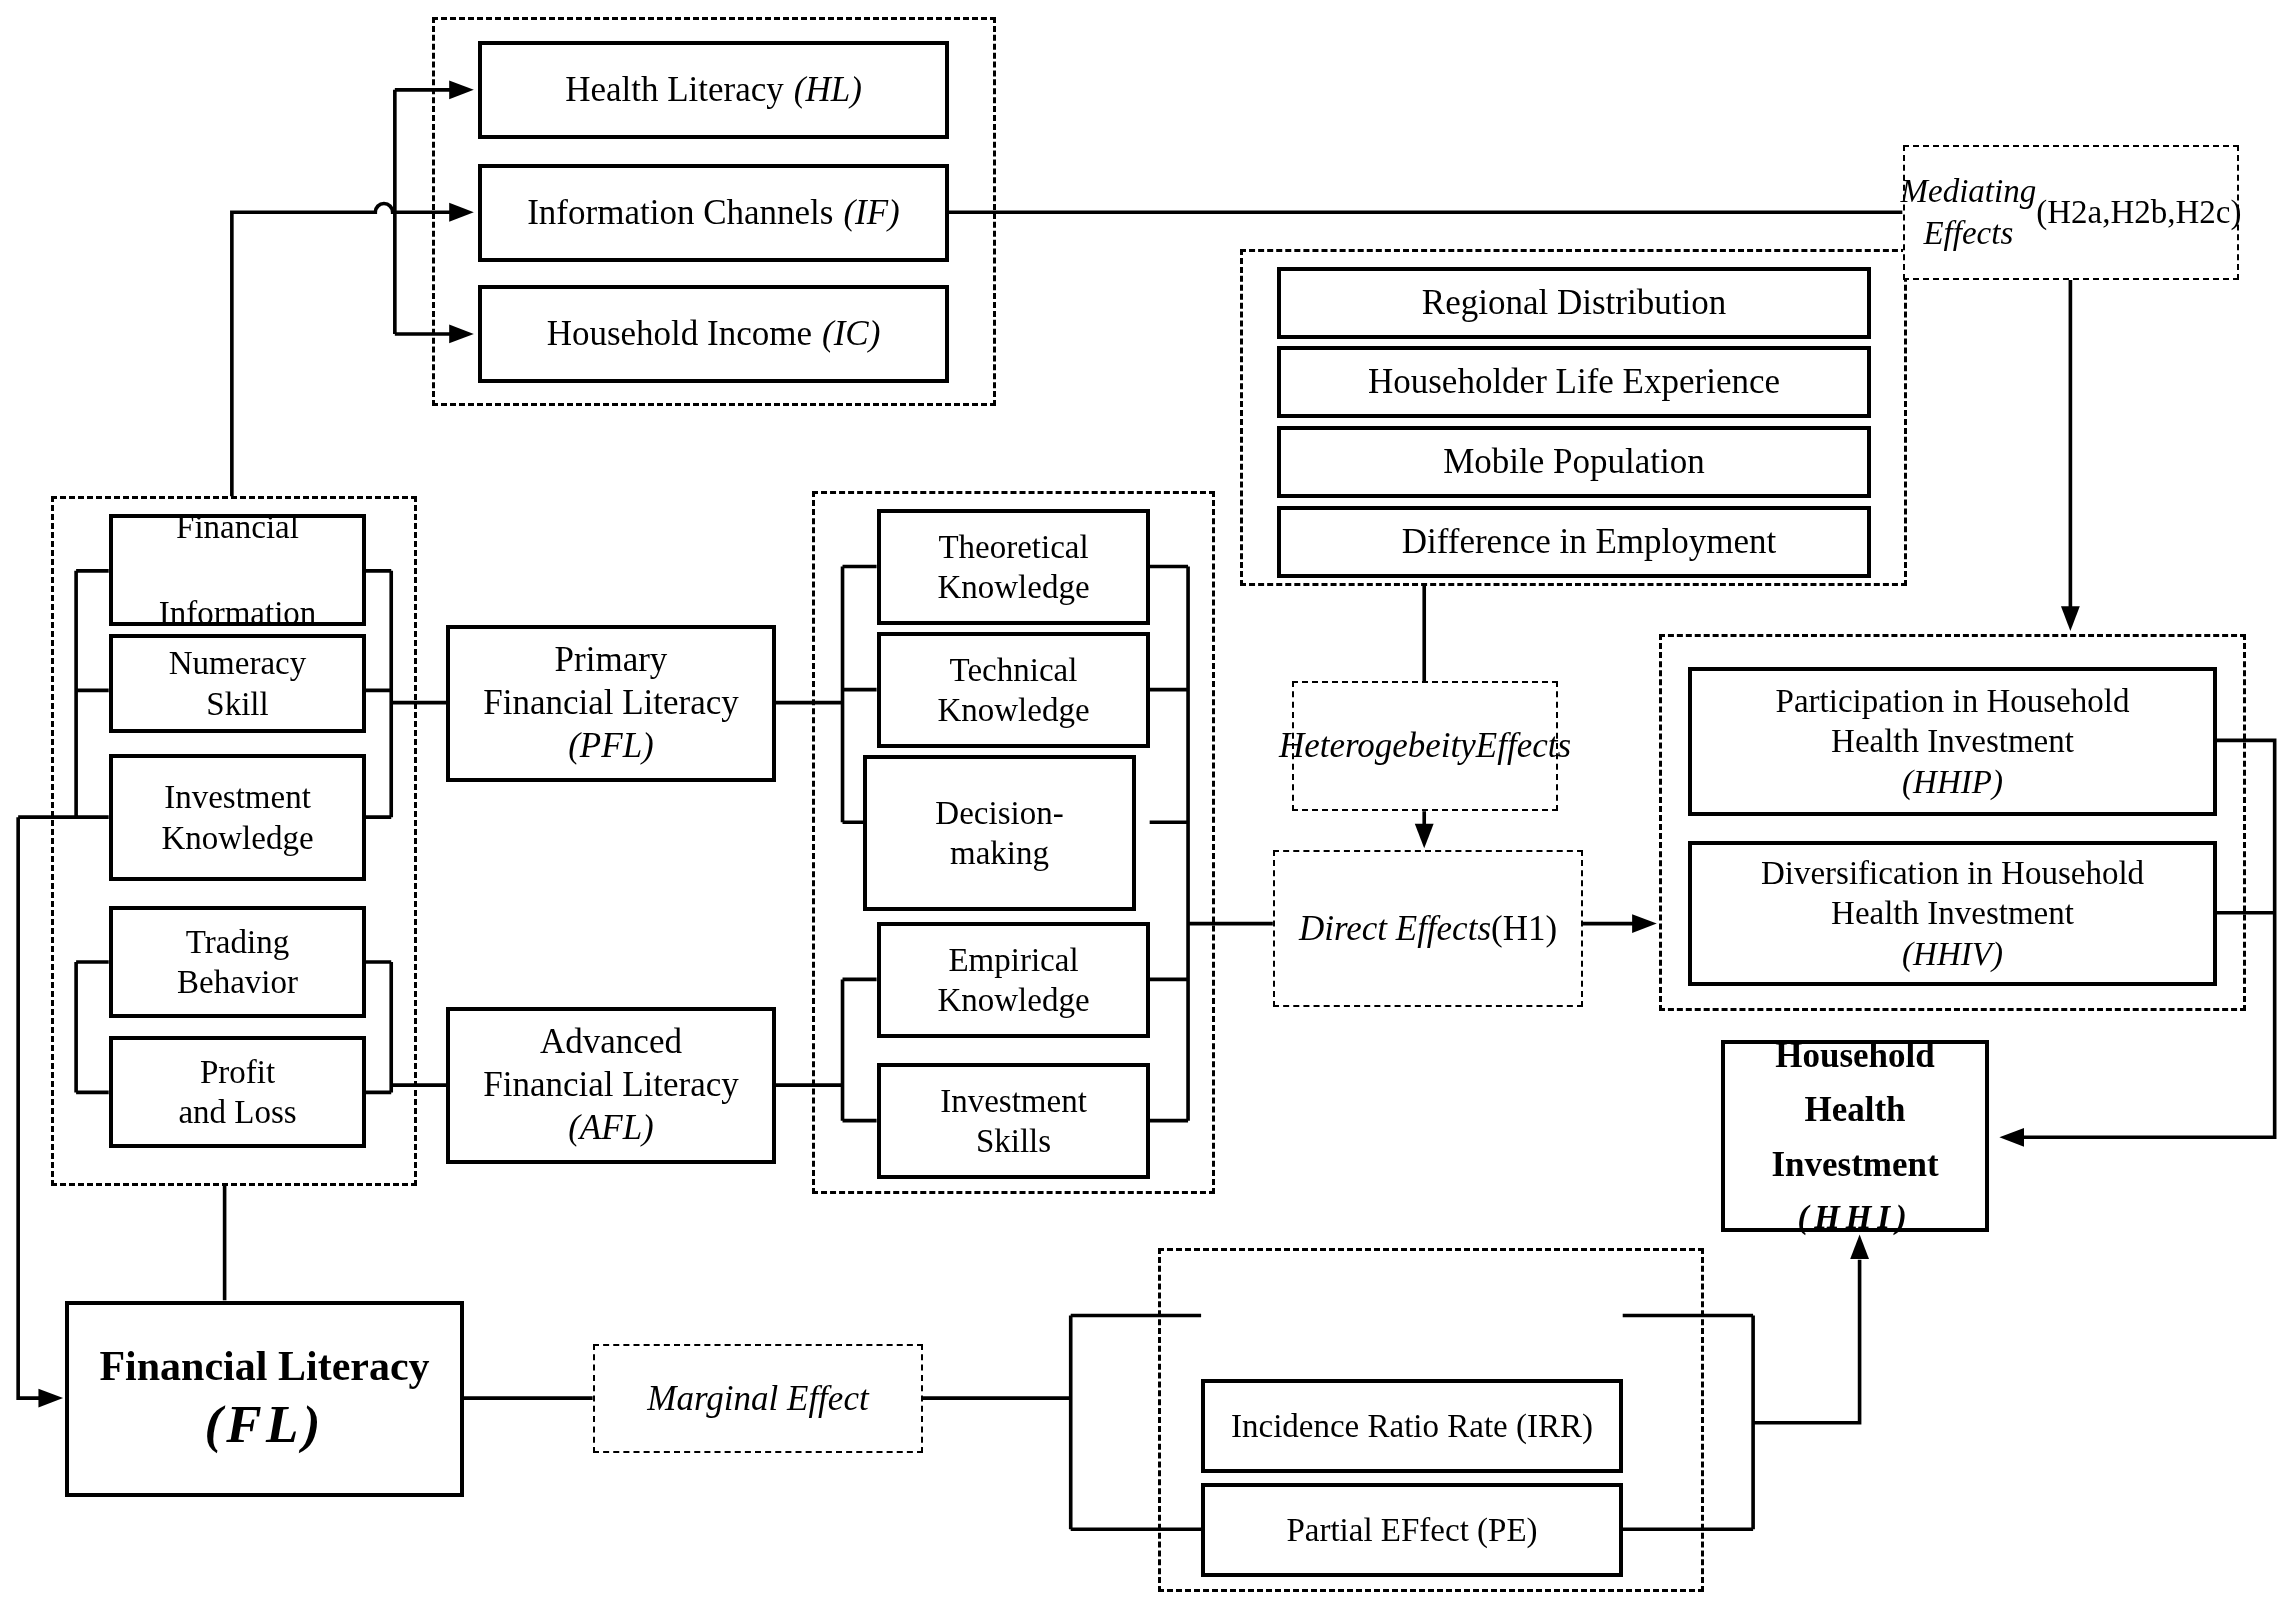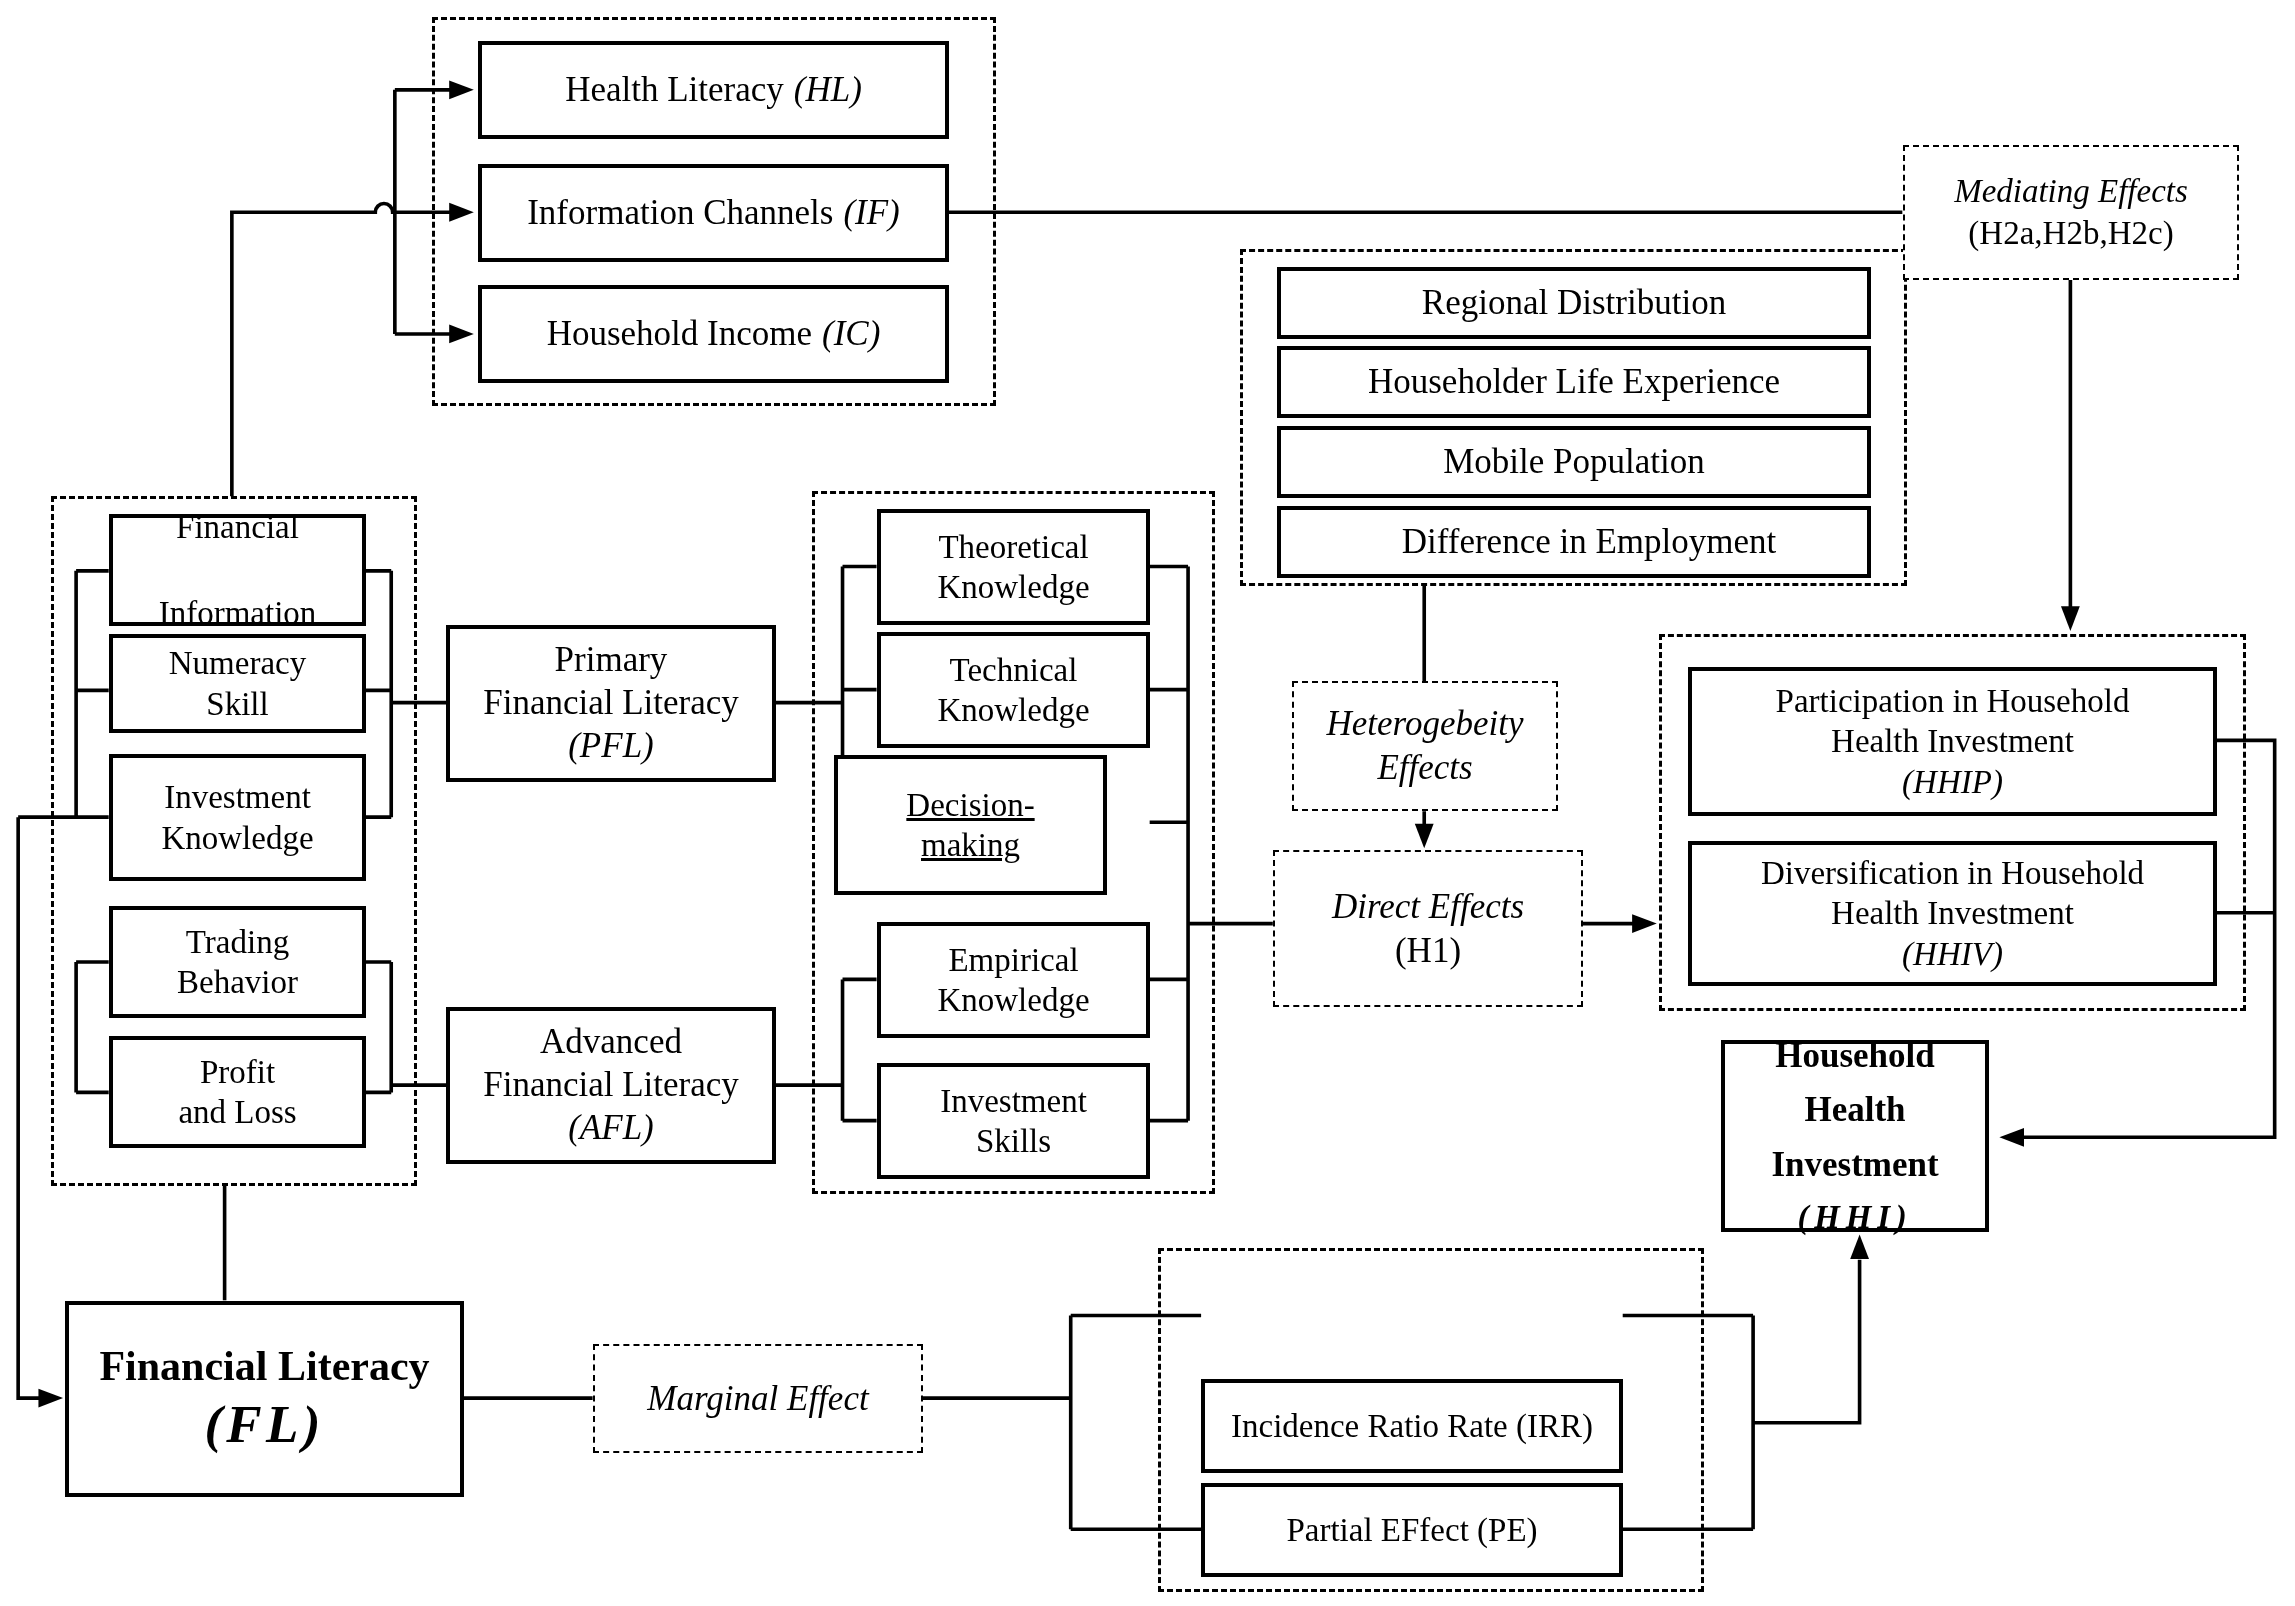--- a/index.html
+++ b/index.html
@@ -13,22 +13,22 @@
     position:absolute;border:3.6px dashed #000;background:transparent;z-index:1;
     box-sizing:border-box;
   }
   .box{
     position:absolute;border:4.3px solid #000;background:#fff;z-index:10;
     box-sizing:border-box;display:flex;flex-direction:column;align-items:center;
     justify-content:center;text-align:center;line-height:1.22;
   }
   .dotted{
     position:absolute;border:2.9px dashed #000;background:#fff;z-index:10;
-    box-sizing:border-box;display:flex;flex-direction:column;align-items:center;
-    justify-content:center;text-align:right;line-height:1.25;
+    box-sizing:border-box;display:flex;flex-direction:row;align-items:center;
+    justify-content:center;text-align:center;line-height:1.25;
   }
   .fs46{font-size:33px;} .fs48{font-size:35px;}
   .italic{font-style:italic;}
   .row{display:flex;gap:10px;align-items:baseline;}
   .abbr{font-style:italic;}
   .fl-title{font-size:42px;font-weight:bold;}
   .fl-abbr{font-size:53px;font-weight:bold;font-style:italic;letter-spacing:4.3px;}
   .hhi-line{font-size:35px;font-weight:bold;line-height:1.55;}
   .hhi-abbr{font-size:33px;font-weight:bold;font-style:italic;letter-spacing:5.8px;line-height:1.55;}
 </style>
@@ -171,21 +171,21 @@
   </div>
 
   <div class="box fs46" style="left:877px;top:509px;width:273px;height:116px;">
     <span>Theoretical</span>
     <span>Knowledge</span>
   </div>
   <div class="box fs46" style="left:877px;top:632px;width:273px;height:116px;">
     <span>Technical</span>
     <span>Knowledge</span>
   </div>
-  <div class="box fs46" style="left:834px;top:755px;width:273px;height:140px;text-decoration:underline;">
+  <div class="box fs46" style="left:863px;top:755px;width:273px;height:156px;">
     <span>Decision-</span>
     <span>making</span>
   </div>
   <div class="box fs46" style="left:877px;top:922px;width:273px;height:116px;">
     <span>Empirical</span>
     <span>Knowledge</span>
   </div>
   <div class="box fs46" style="left:877px;top:1063px;width:273px;height:116px;">
     <span>Investment</span>
     <span>Skills</span>

